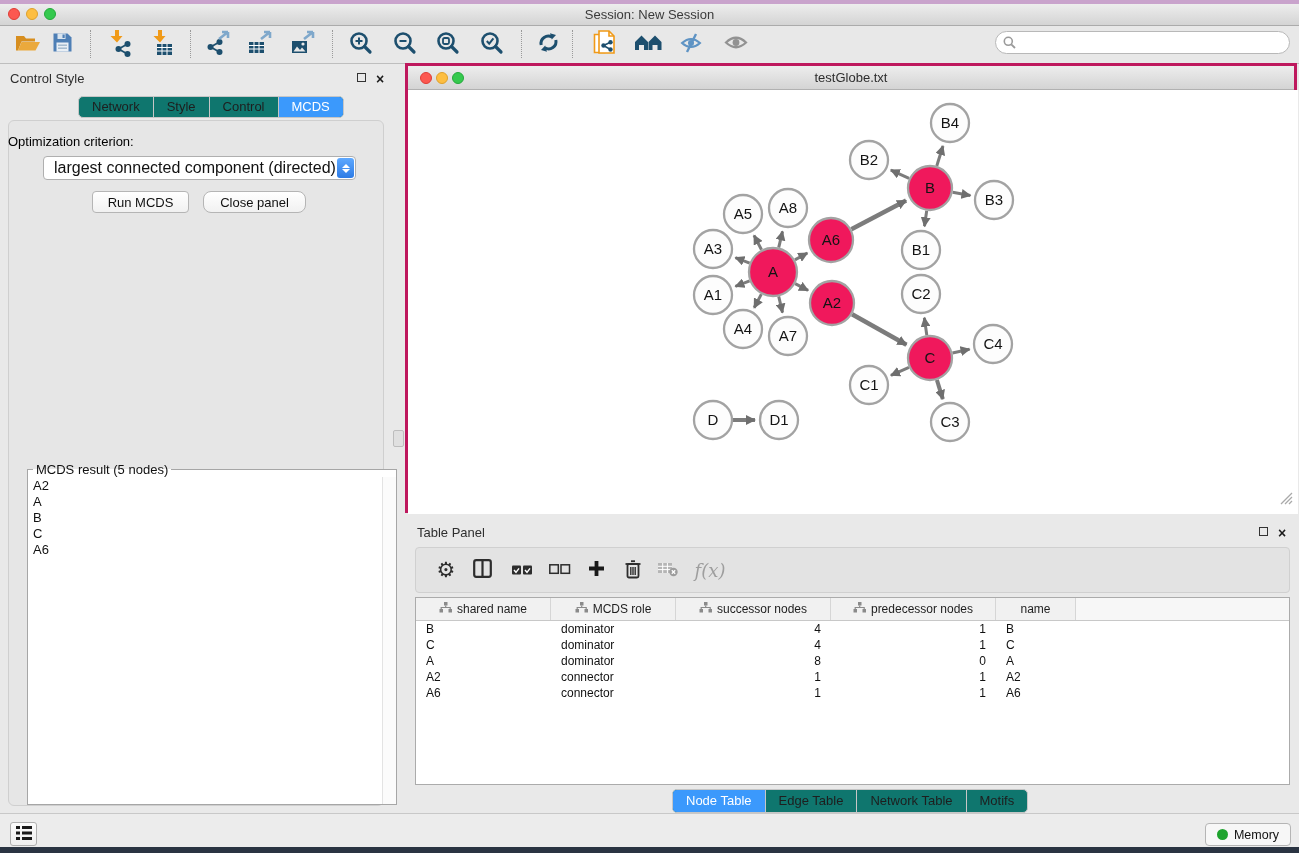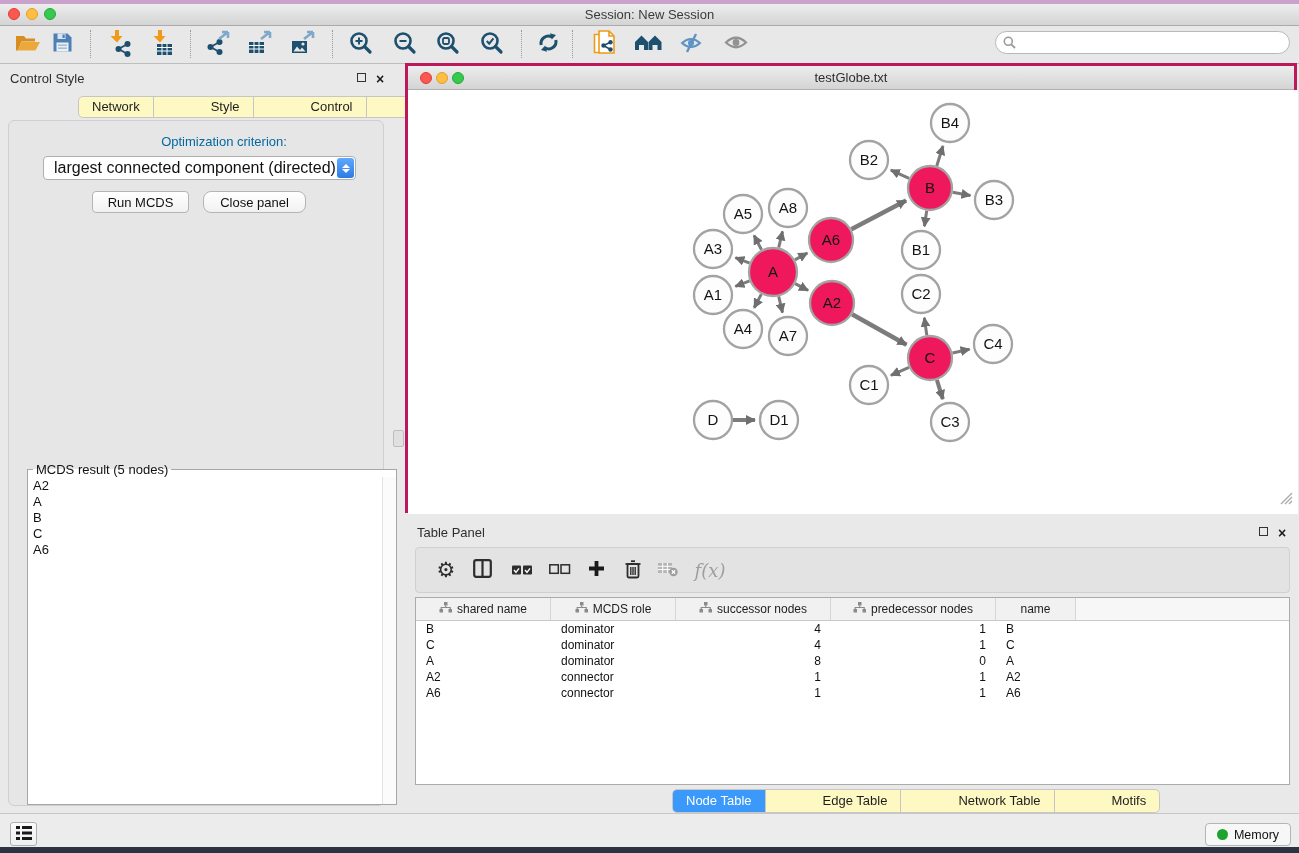--- a/index.html
+++ b/index.html
@@ -23,29 +23,29 @@
         background:none;border:none;padding:0;}
   .tsep{position:absolute;top:4px;height:28px;width:0;border-left:1px dotted #9A9A9A;}
   #searchbox{position:absolute;left:995px;top:5px;width:295px;height:23px;background:#fff;
     border:1px solid #B8B8B8;border-radius:12px;display:flex;align-items:center;box-sizing:border-box;}
   #searchbox svg{margin-left:7px;}
   #search-input{border:none;outline:none;flex:1;height:18px;font-size:13px;background:transparent;margin:0 8px 0 4px;}
   
   #cp-title{left:10px;top:71px;font-size:13px;color:#2E2E2E;}
   .float-ico{width:9px;height:9px;border:1.5px solid #333;box-sizing:border-box;display:inline-block;}
   .close-ico{font-size:14px;font-weight:bold;color:#1A1A1A;line-height:12px;}
-  .segmented{position:absolute;display:flex;background:#fef9c3;border:1px solid #C6C6C6;border-radius:5px;overflow:hidden;gap:44px;}
+  .segmented{position:absolute;display:flex;background:#0f766e;border:1px solid #C6C6C6;border-radius:5px;overflow:hidden;}
   .segmented .seg{font-size:13px;color:#1E1E1E;border-right:1px solid #C6C6C6;padding:0 13px;white-space:nowrap;}
   .segmented .seg:last-child{border-right:none;}
   .segmented .seg.active{background:#3B99FC;color:#fff;}
   #control-tabs{left:78px;top:96px;height:20px;}
   #control-tabs .seg{line-height:20px;}
   #cp-panel{left:8px;top:120px;width:374px;height:684px;background:#E6E6E6;
     border:1px solid #CFCFCF;border-radius:6px;}
-  #opt-label{left:8px;top:134px;width:432px;text-align:center;font-size:13px;color:#0369a1;}
+  #opt-label{left:8px;top:134px;width:432px;text-align:left;font-size:13px;color:#000000;}
   #criterion-select{left:43px;top:156px;width:313px;height:24px;background:#fff;border:1px solid #AFAFAF;
     border-radius:4px;box-sizing:border-box;display:flex;align-items:center;}
   #criterion-value{flex:1;font-size:16px;color:#111;padding-left:10px;white-space:nowrap;overflow:hidden;}
   #criterion-stepper{width:17px;height:20px;margin-right:1px;border-radius:3px;
     background:linear-gradient(#5FA9FF,#2D7BE5);display:flex;flex-direction:column;align-items:center;justify-content:center;gap:1px;}
   .chev{width:0;height:0;border-left:4px solid transparent;border-right:4px solid transparent;}
   .chev.up{border-bottom:4px solid #fff;}
   .chev.down{border-top:4px solid #fff;}
   .pbtn{position:absolute;height:22px;background:linear-gradient(#FFFFFF,#F1F1F1);
     border:1px solid #B5B5B5;border-radius:4px;font-size:13px;color:#111;

